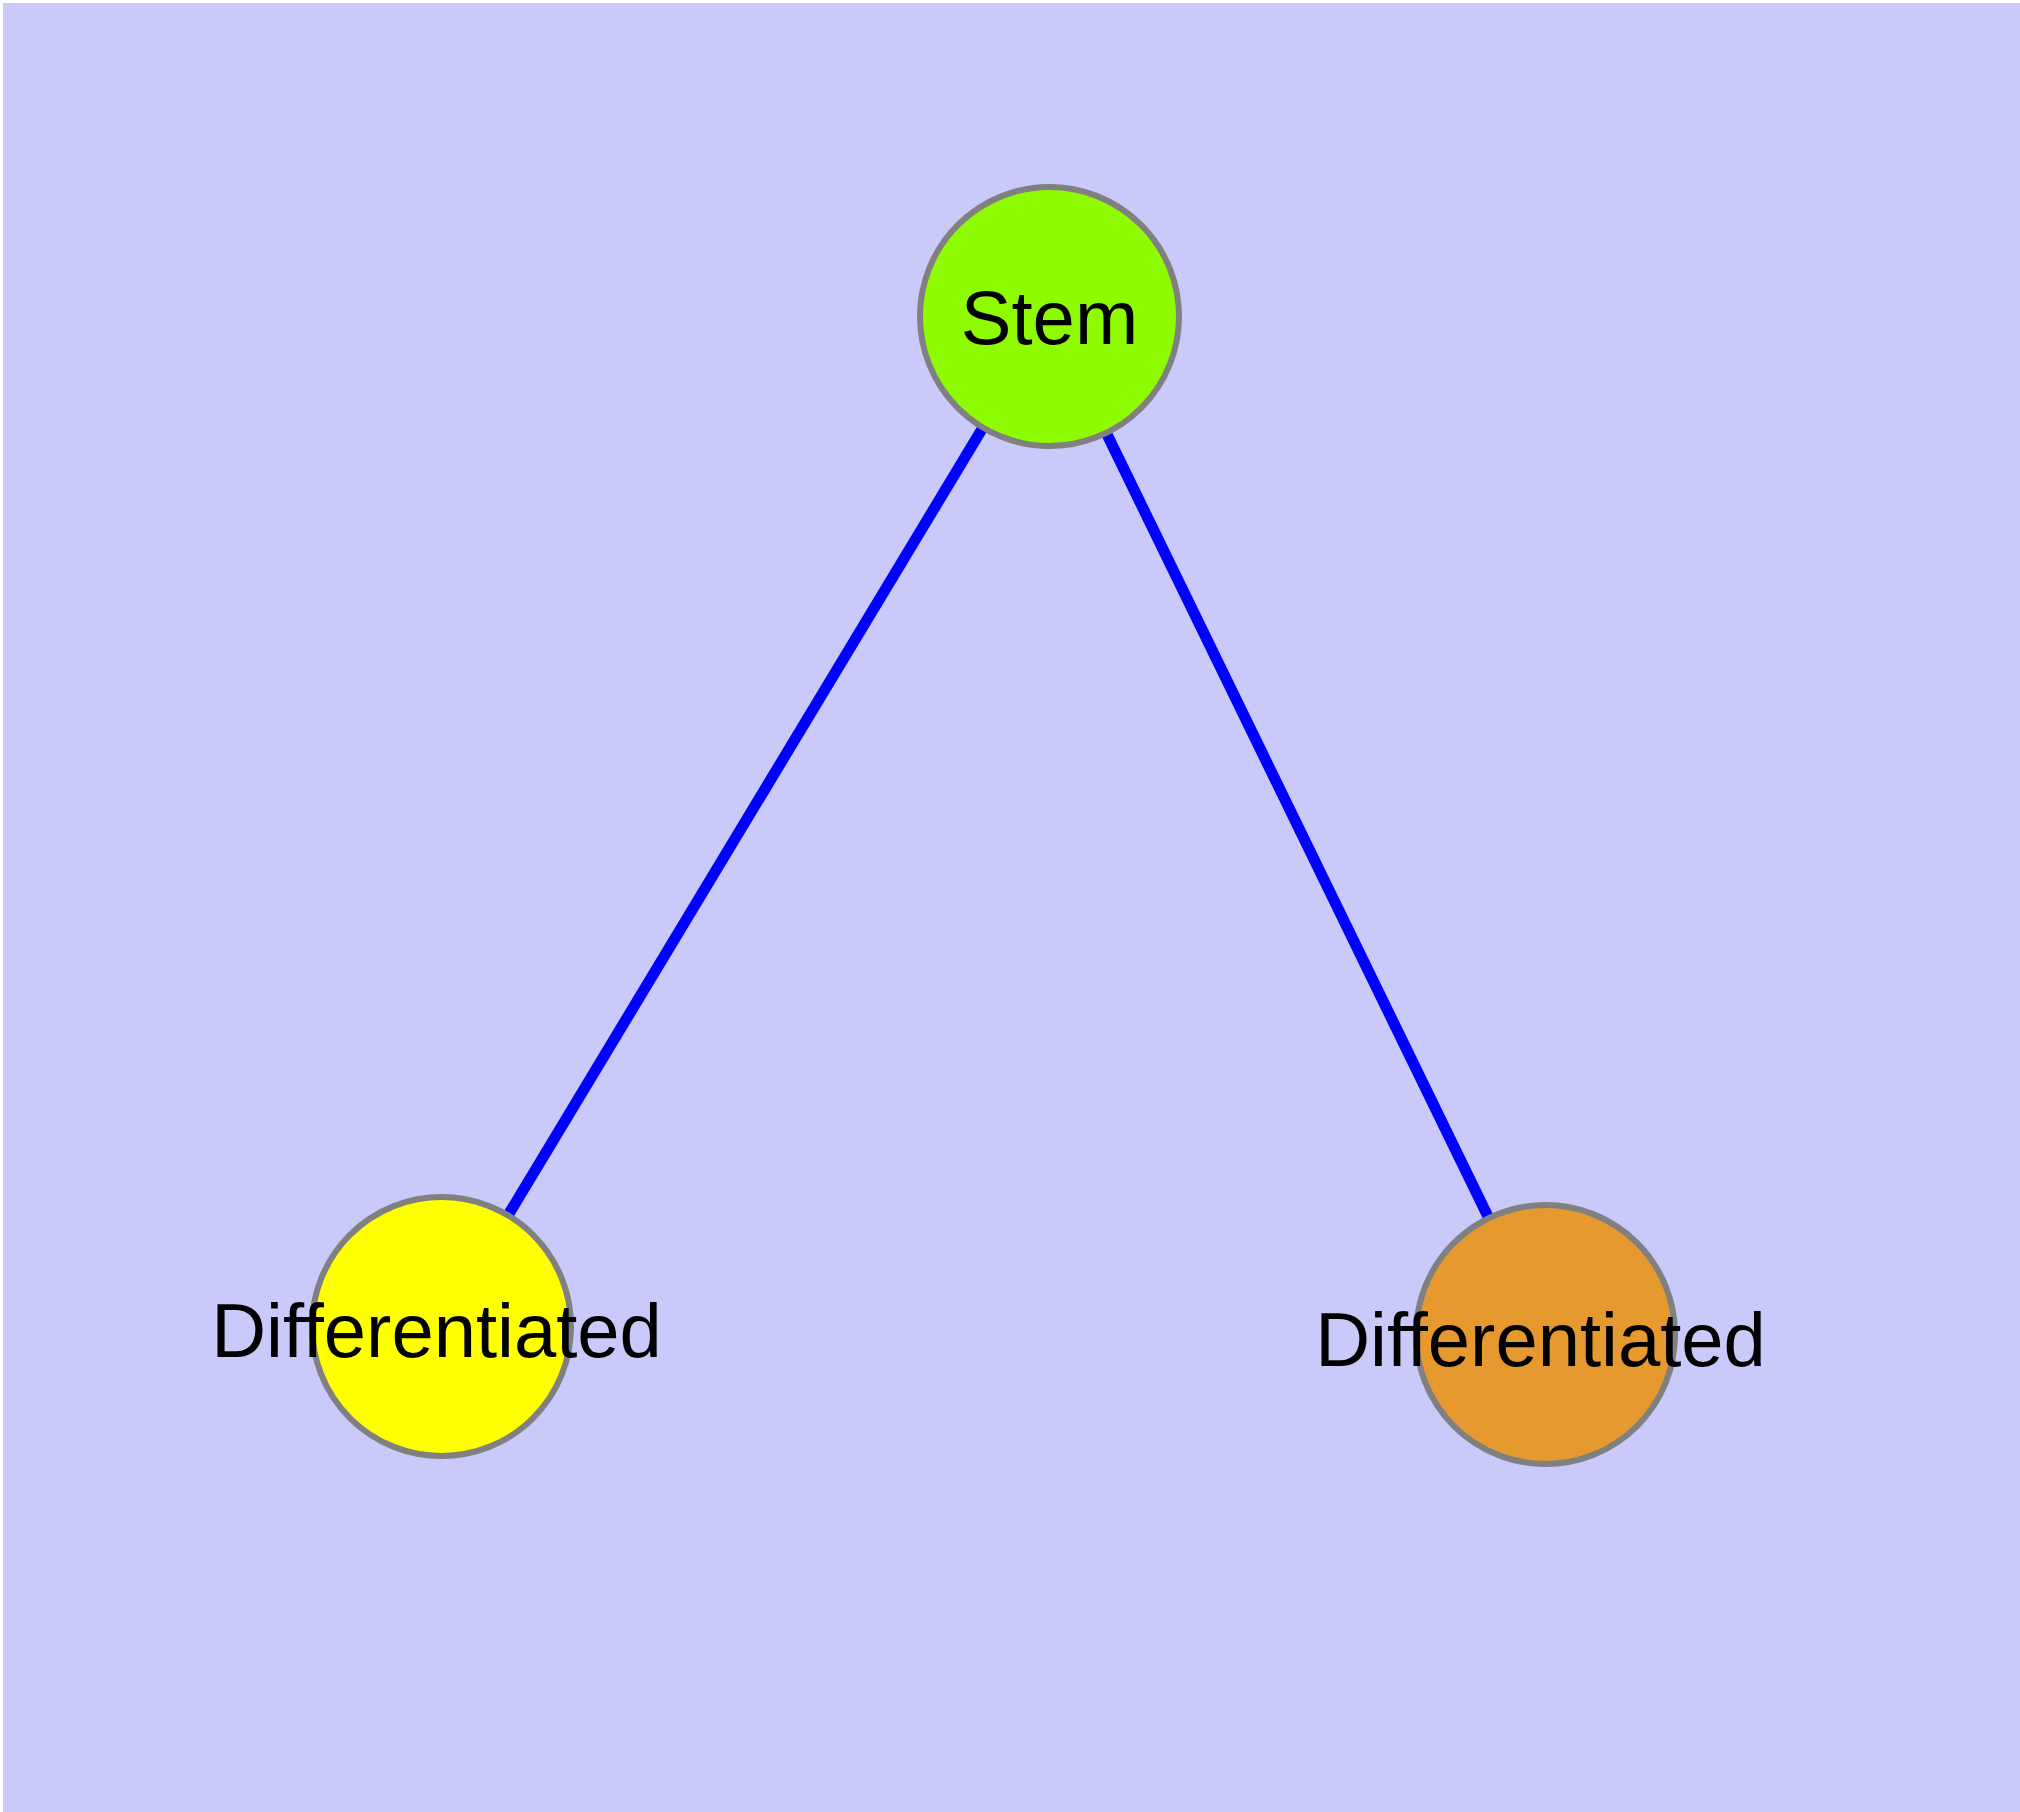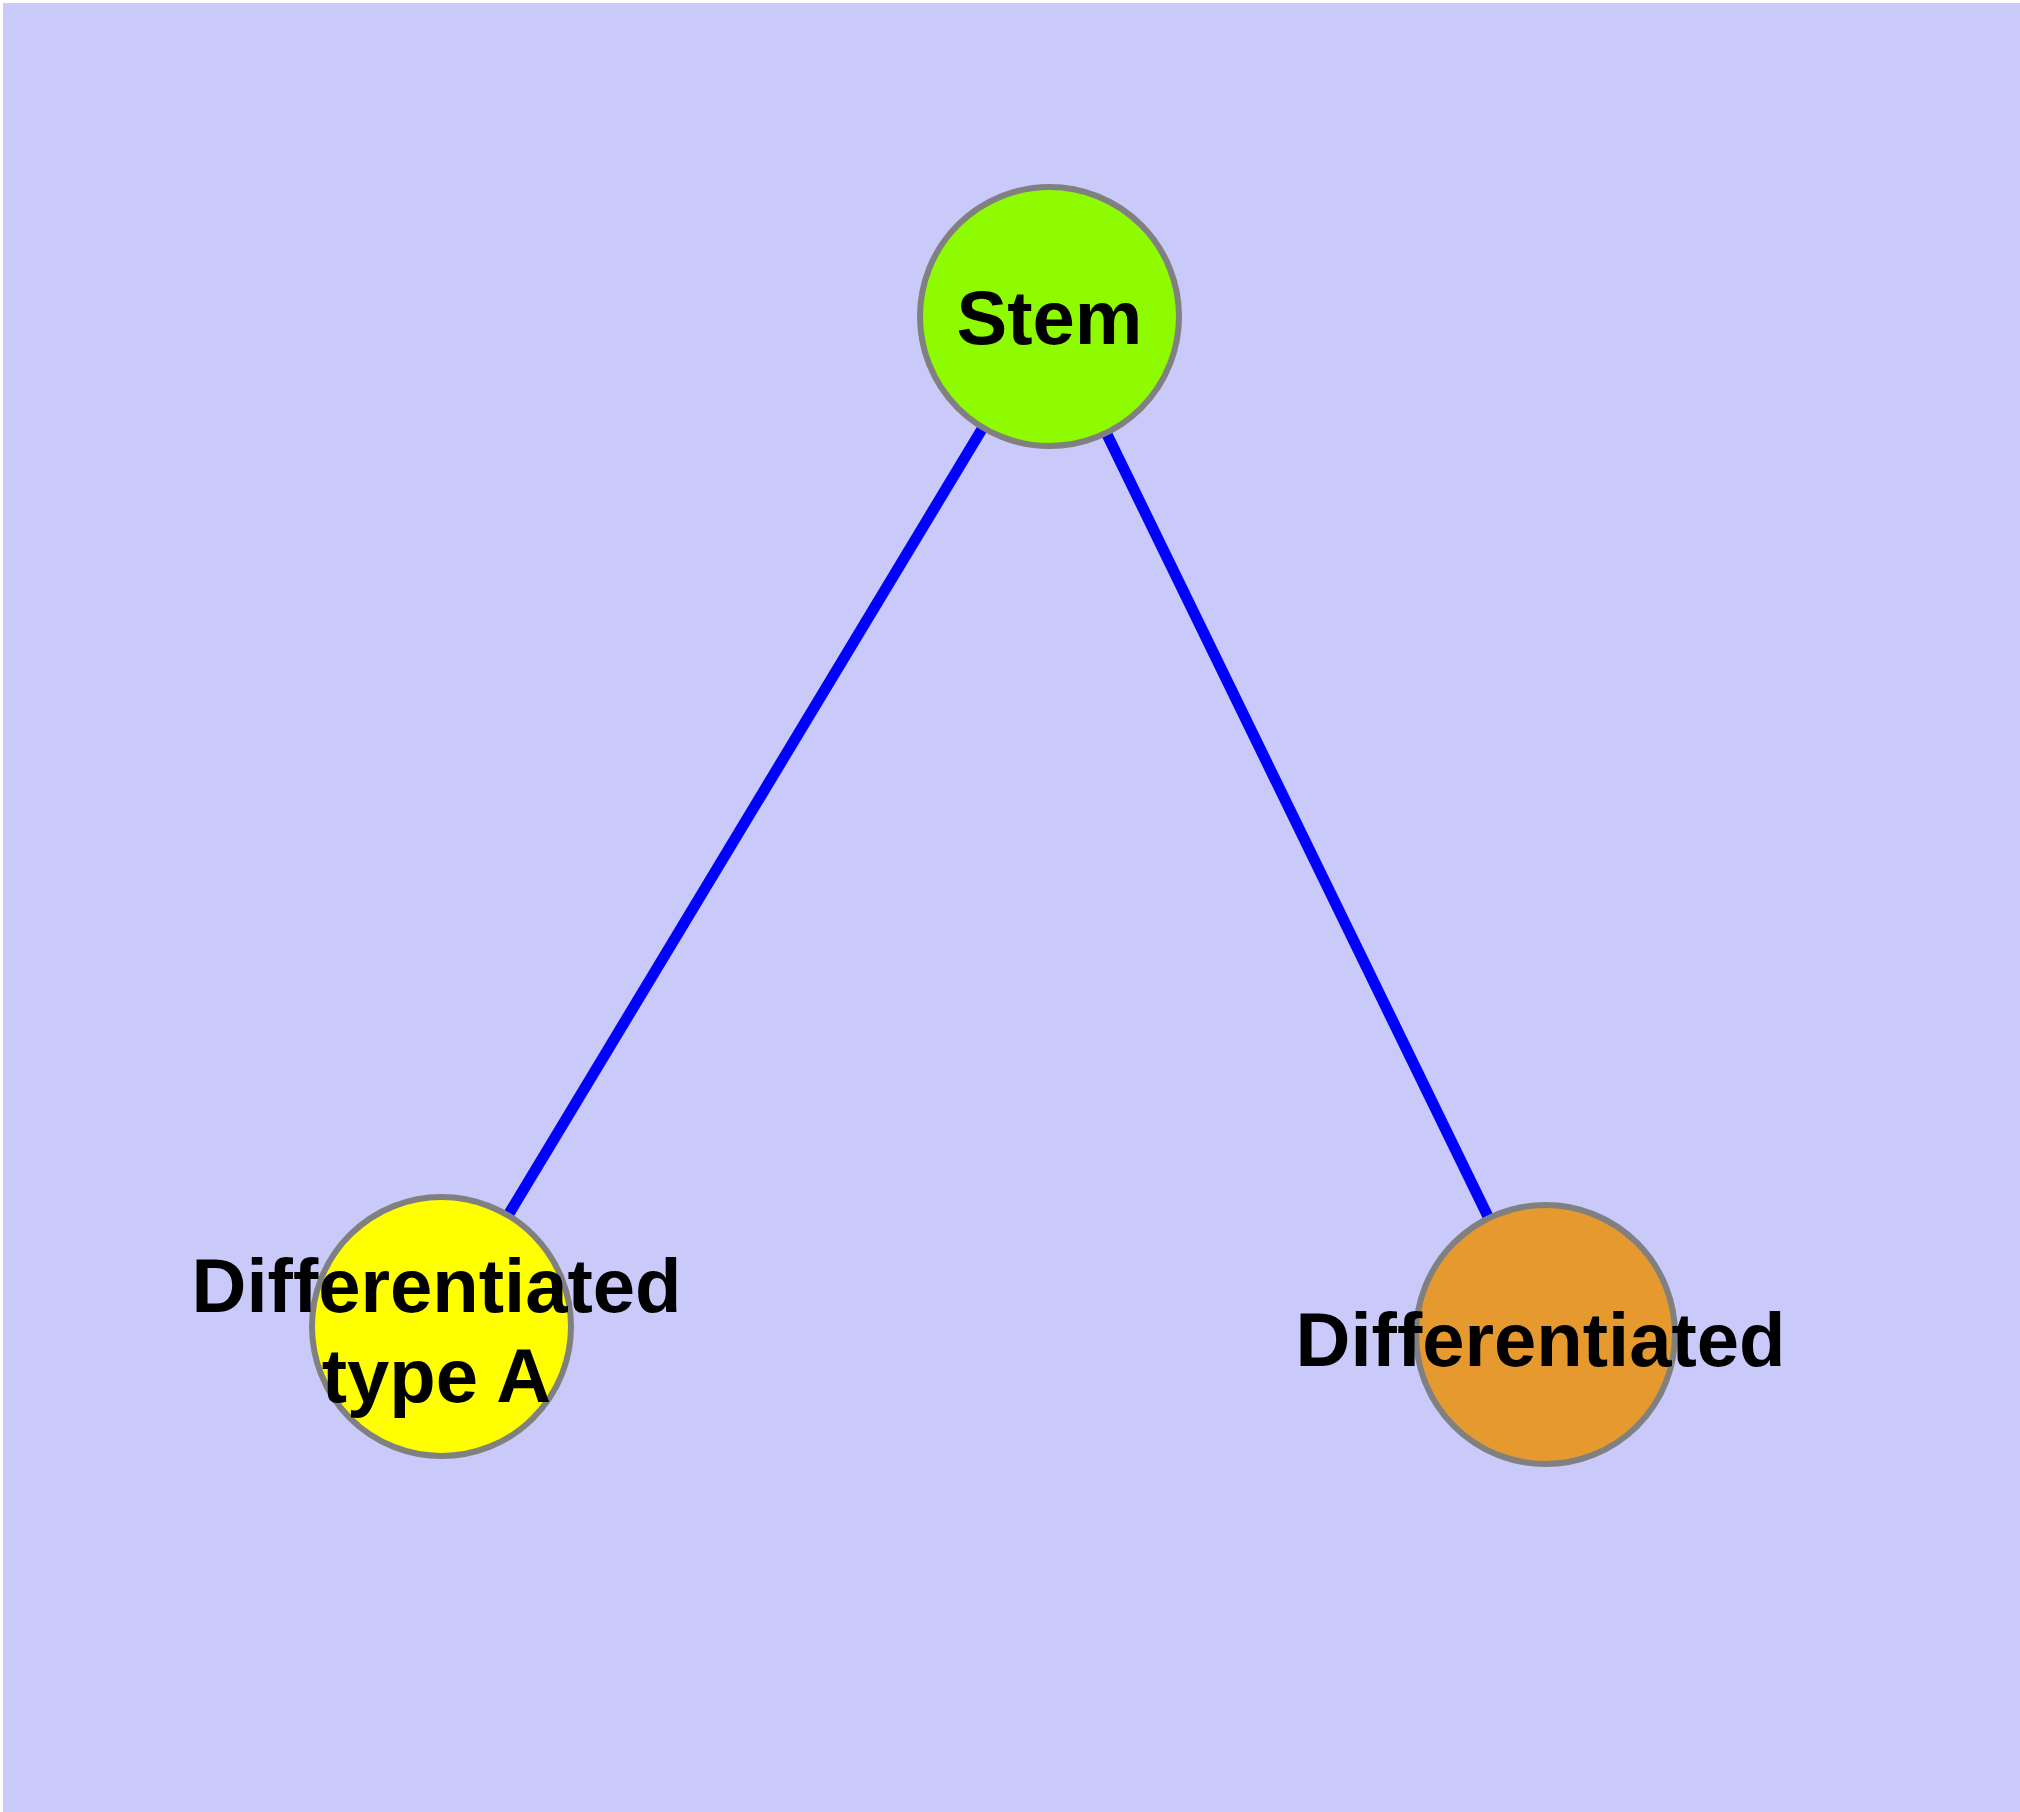--- a/index.html
+++ b/index.html
@@ -32,23 +32,23 @@
     box-sizing: content-box;
   }
   .node-stem   { left: 914px; top: 181px; }
   .node-type-a { left: 306px;  top: 1191px; }
   .node-type-b { left: 1410px; top: 1199px; }
   .node-label {
     position: absolute;
     transform: translate(-50%, -50%);
     color: #000000;
     font-size: 76px;
-    font-weight: bold;
+    font-weight: normal;
     line-height: 90px;
-    text-align: center;
+    text-align: left;
     white-space: nowrap;
   }
   .label-stem   { left: 1047px; top: 315px; }
   .label-type-a { left: 434px;  top: 1328px; }
   .label-type-b { left: 1538px; top: 1337px; }
 </style>
 </head>
 <body>
 
 <div class="canvas" style="background-color: rgb(201, 201, 250);">
@@ -61,21 +61,20 @@
   <div class="node node-stem" style="background-color: rgb(143, 251, 0);"></div>
 
   <div class="node node-type-a" style="background-color: rgb(255, 255, 0);"></div>
 
   <div class="node node-type-b" style="background-color: rgb(230, 153, 46);"></div>
 
   <div class="node-label label-stem">Stem</div>
 
   <div class="node-label label-type-a">
     <div>Differentiated</div>
-    <div>type A</div>
   </div>
 
   <div class="node-label label-type-b">
     <div>Differentiated</div>
   </div>
 
 </div>
 
 
 </body></html>

